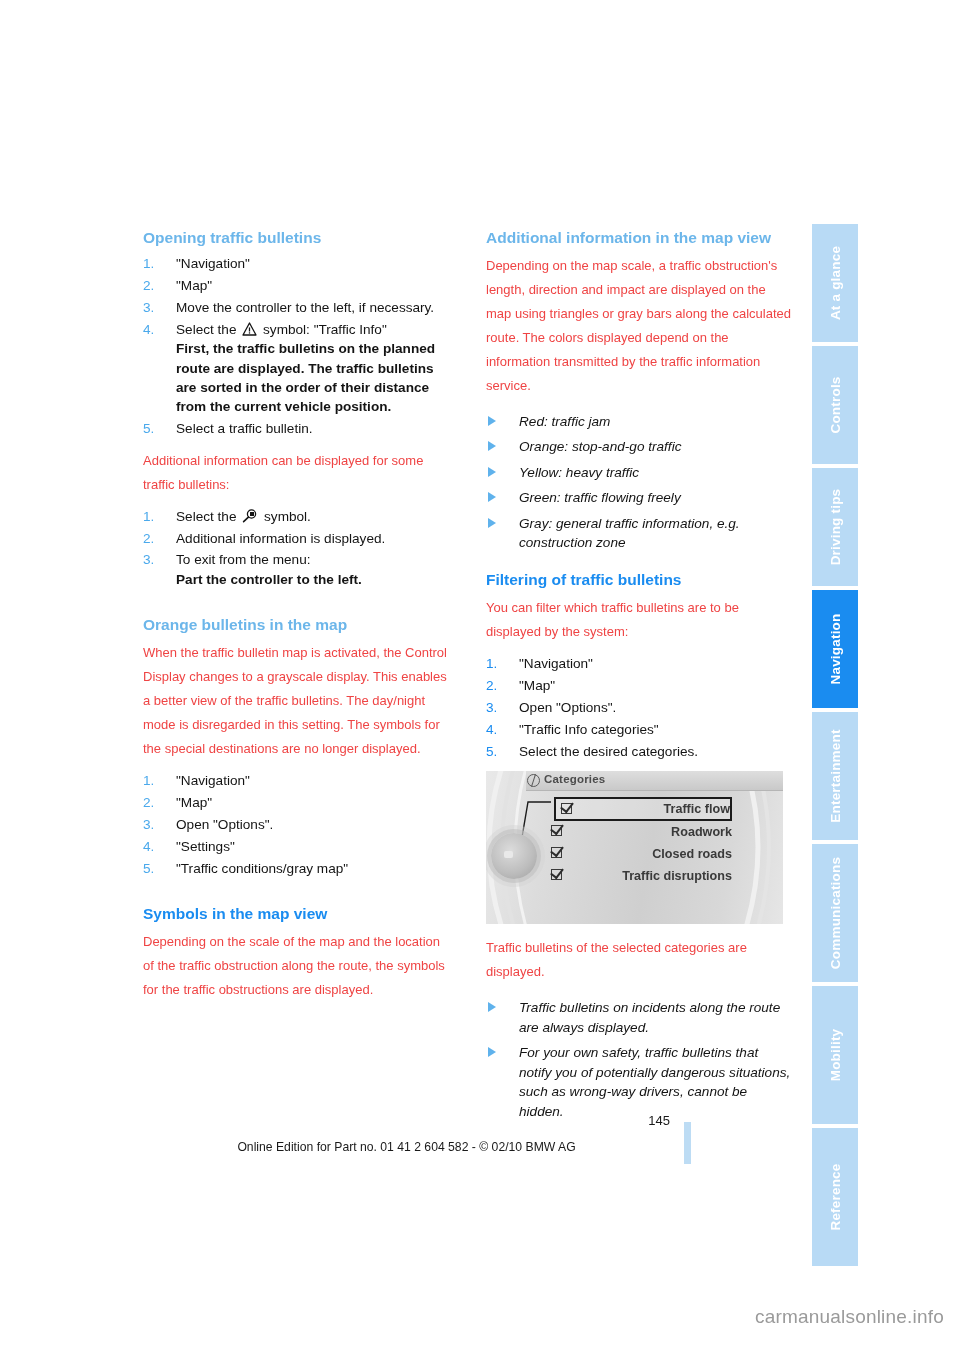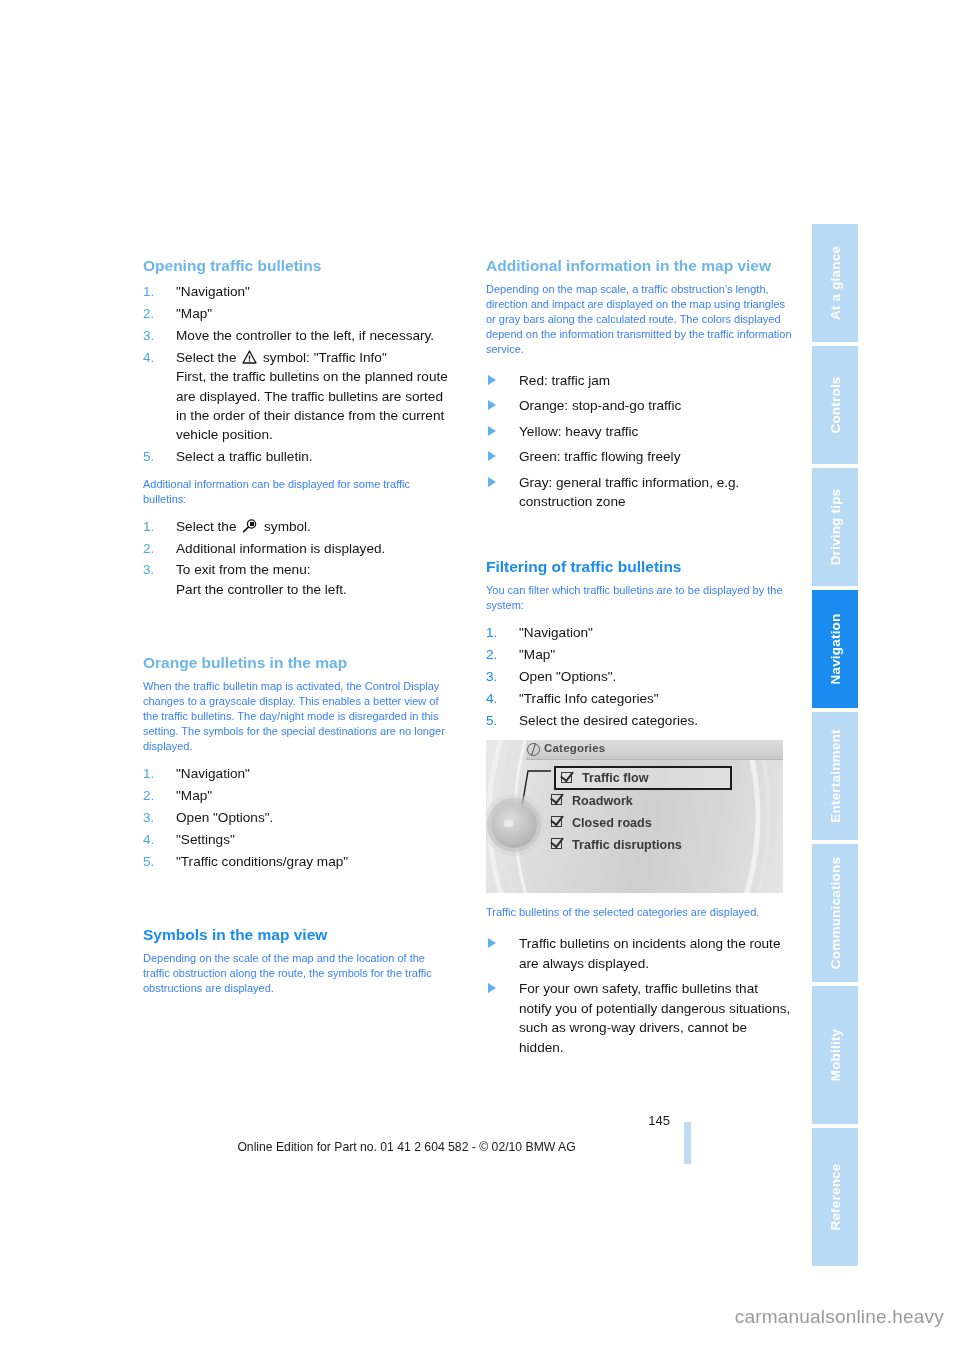--- a/index.html
+++ b/index.html
@@ -47,29 +47,28 @@
     width: 306px;
   }
   .col-left  { left: 143px; }
   .col-right { left: 486px; }
 
   h2.section-h {
     font-size: 15.5px;
     font-weight: bold;
     line-height: 20px;
     margin-bottom: 6px;
-    margin-top: 28px;
   }
   h2.tone-light { color: #6cb6ea; }
   h2.tone-dark  { color: #1a8cf0; }
 
   p.body {
-    font-size: 11px;
-    line-height: 15px;
-    color: #3b82f6;
+    font-size: 13px;
+    line-height: 24px;
+    color: #ef4444;
     margin-bottom: 10px;
   }
 
   
   ol.steps { list-style: none; margin: 0 0 10px 0; }
   ol.steps > li {
     position: relative;
     padding-left: 33px;
     font-size: 13.6px;
     line-height: 19.4px;
@@ -78,24 +77,24 @@
   }
   ol.steps > li .num {
     position: absolute;
     left: 0; top: 0;
     width: 24px;
     text-align: left;
     color: #4aa9ec;
     font-weight: normal;
   }
   ol.steps.tone-dark > li .num { color: #1a8cf0; }
-  .sub-line { display: block; }
-
-  
-  ul.bullets { list-style: none; margin: 14px 0 10px 0; }
+  .sub-line { display: block; font-weight: bold; }
+
+  
+  ul.bullets { list-style: none; margin: 14px 0 10px 0; font-style: italic; }
   ul.bullets > li {
     position: relative;
     padding-left: 33px;
     font-size: 13.6px;
     line-height: 19.4px;
     color: #141414;
     margin-bottom: 6px;
   }
   ul.bullets > li .tri {
     position: absolute;
@@ -117,20 +116,21 @@
   }
   .ico svg { display: block; }
 
   
   .figure {
     position: relative;
     width: 297px; height: 153px;
     margin: 6px 0 12px 0;
     background: linear-gradient(100deg,#e9e9e9 0%,#dcdcdc 22%,#cfcfcf 55%,#d8d8d8 80%,#e6e6e6 100%);
     overflow: hidden;
+    text-align: right;
   }
   .fig-arcs { position: absolute; inset: 0; }
   .fig-topbar {
     position: absolute; left: 40px; top: 0; right: 0; height: 20px;
     background: linear-gradient(180deg,#dedede,#c9c9c9);
     border-bottom: 1px solid #b5b5b5;
   }
   .fig-title {
     position: absolute; left: 58px; top: 2px;
     font-size: 11.5px; color: #4c4c4c; font-weight: bold;
@@ -444,15 +444,15 @@
       <li>
         <span class="tri"></span>
         <span>For your own safety, traffic bulletins that notify you of potentially dangerous situations, such as wrong-way drivers, cannot be hidden.</span>
       </li>
     </ul>
   </div>
 
   <div class="pg-num">145</div>
   <div class="footer-line">Online Edition for Part no. 01 41 2 604 582 - © 02/10 BMW AG</div>
   <div class="footer-bar"></div>
-  <div class="watermark">carmanualsonline.heavy</div>
+  <div class="watermark">carmanualsonline.info</div>
 
 </div>
 
 </body></html>

